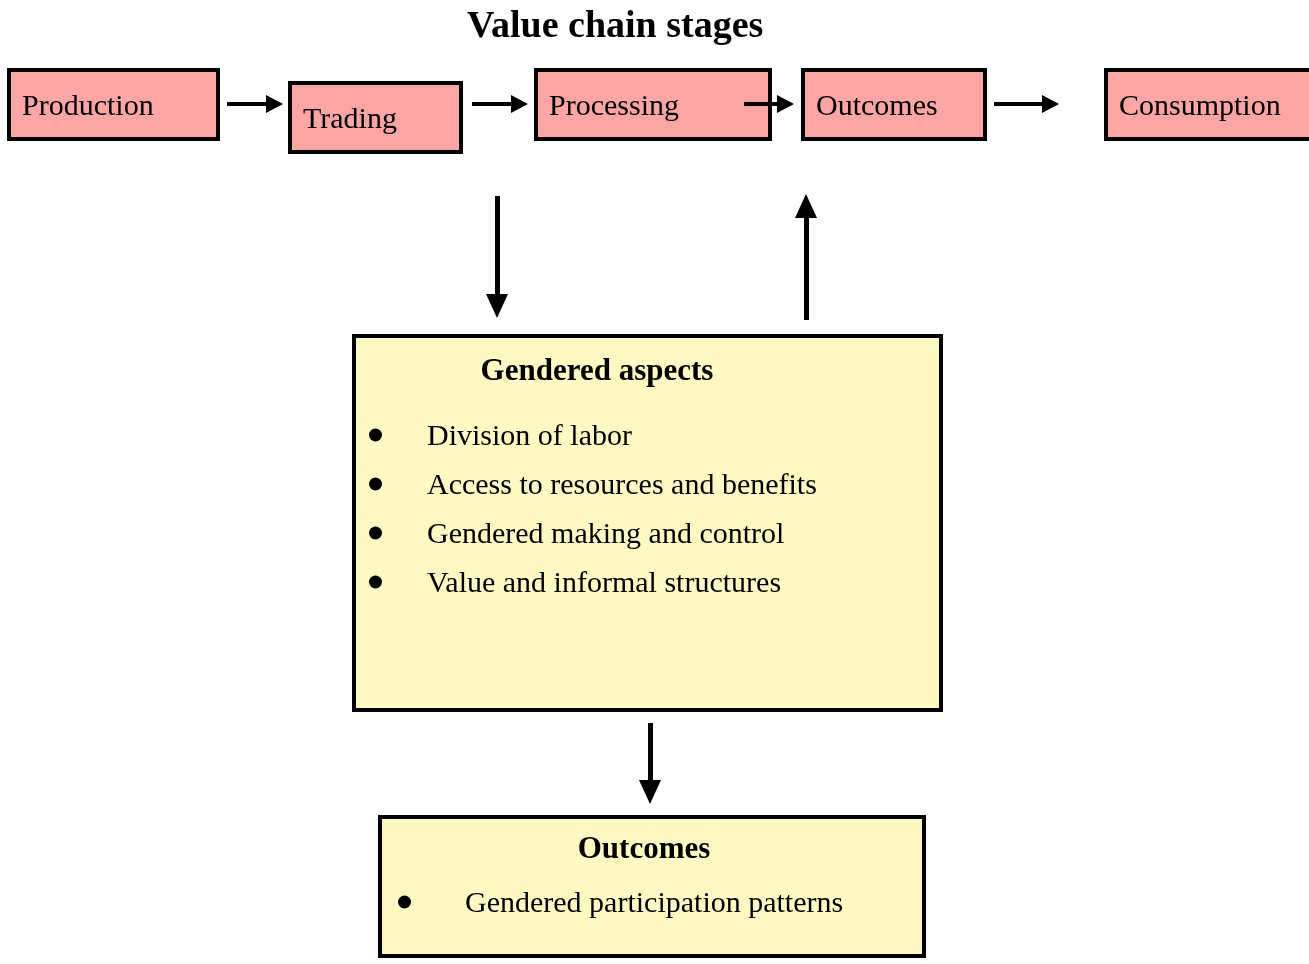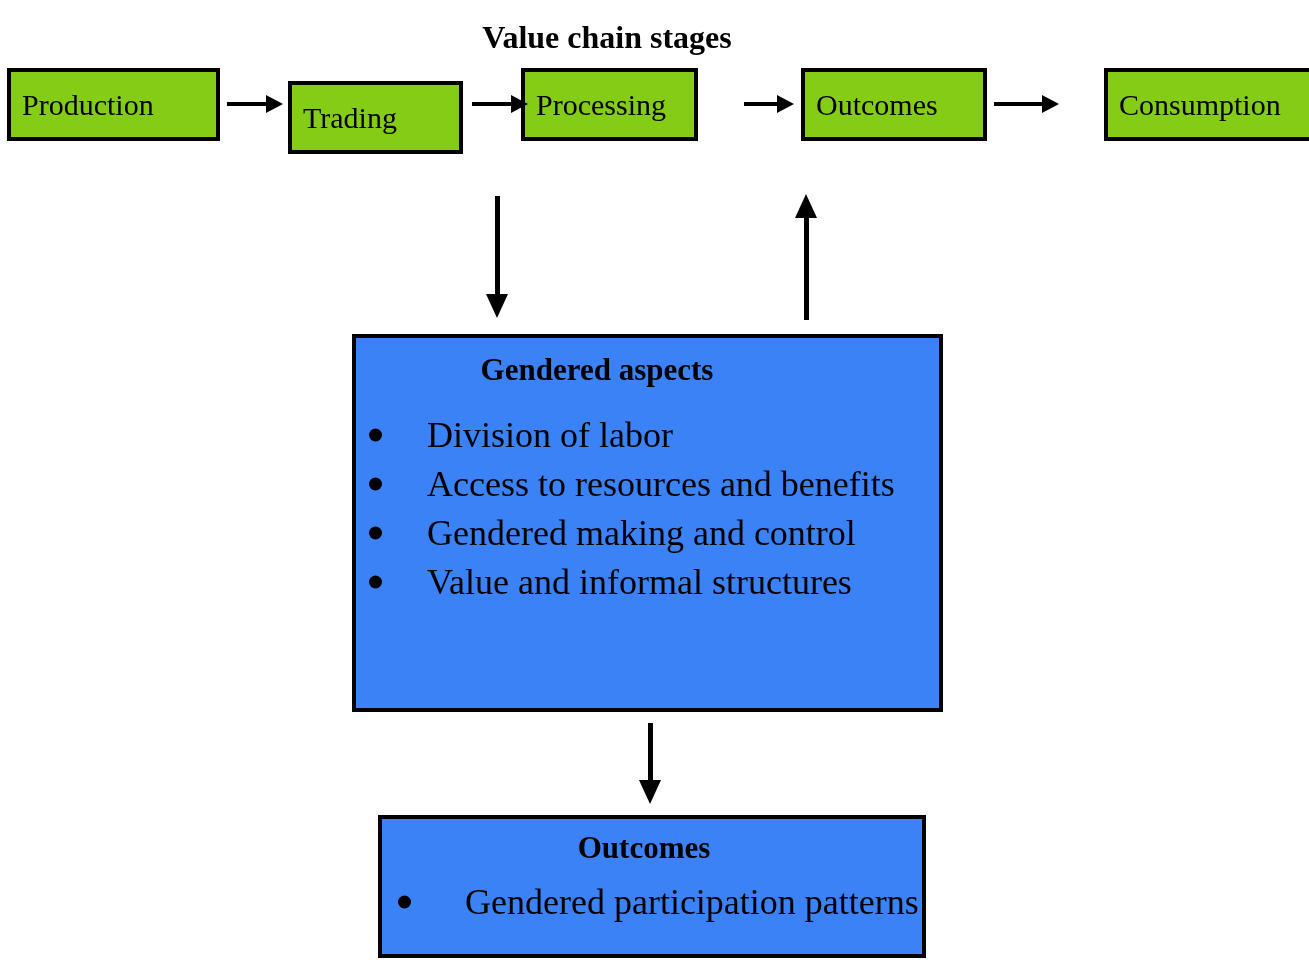--- a/index.html
+++ b/index.html
@@ -13,46 +13,46 @@
     width: 1309px;
     height: 964px;
     background: #ffffff;
     overflow: hidden;
   }
 
   
   .diagram-title {
     position: absolute;
     left: 467px;
-    top: 18px;
+    top: 5px;
     width: 280px;
-    text-align: center;
-    font-size: 32px;
+    text-align: right;
+    font-size: 38px;
     font-weight: bold;
     line-height: 38px;
     white-space: nowrap;
   }
 
   
   .stage-box {
     position: absolute;
     top: 68px;
     height: 73px;
     box-sizing: border-box;
     border: 4px solid #000;
-    background: #84cc16;
+    background: #fca5a5;
     display: flex;
     align-items: center;
     padding-left: 11px;
     font-size: 30px;
     white-space: nowrap;
   }
   #box-production  { left: 7px;    width: 213px; }
   #box-trading     { left: 288px;  width: 175px; margin-top: 13px; }
-  #box-processing  { left: 521px;  width: 177px; }
+  #box-processing  { left: 534px;  width: 238px; }
   #box-retailing   { left: 801px;  width: 186px; }
   #box-consumption { left: 1104px; width: 265px; }
 
   
   .harrow {
     position: absolute;
     top: 102px;
     height: 4px;
     background: #000;
   }
@@ -102,21 +102,21 @@
   #v2-shaft { left: 804px; top: 216px; height: 104px; }
   
   #v3-shaft { left: 648px; top: 723px; height: 58px; }
   #v3-head  { left: 639px; top: 780px; }
 
   
   .panel {
     position: absolute;
     box-sizing: border-box;
     border: 4px solid #000;
-    background: #3b82f6;
+    background: #fef9c3;
   }
   #panel-gendered { left: 352px; top: 334px; width: 591px; height: 378px; }
   #panel-outcomes { left: 378px; top: 815px; width: 548px; height: 143px; }
 
   .panel-heading {
     position: absolute;
     left: 0;
     right: 0;
     text-align: center;
     font-size: 31px;
@@ -136,21 +136,21 @@
     right: 0;
   }
   #panel-gendered ul.bullets { top: 72px; }
   #panel-outcomes ul.bullets { top: 58px; }
 
   ul.bullets li {
     position: relative;
     height: 49px;
     display: flex;
     align-items: center;
-    font-size: 36px;
+    font-size: 30px;
     white-space: nowrap;
   }
   ul.bullets li::before {
     content: '';
     position: absolute;
     width: 13px;
     height: 13px;
     border-radius: 50%;
     background: #000;
     top: 50%;

